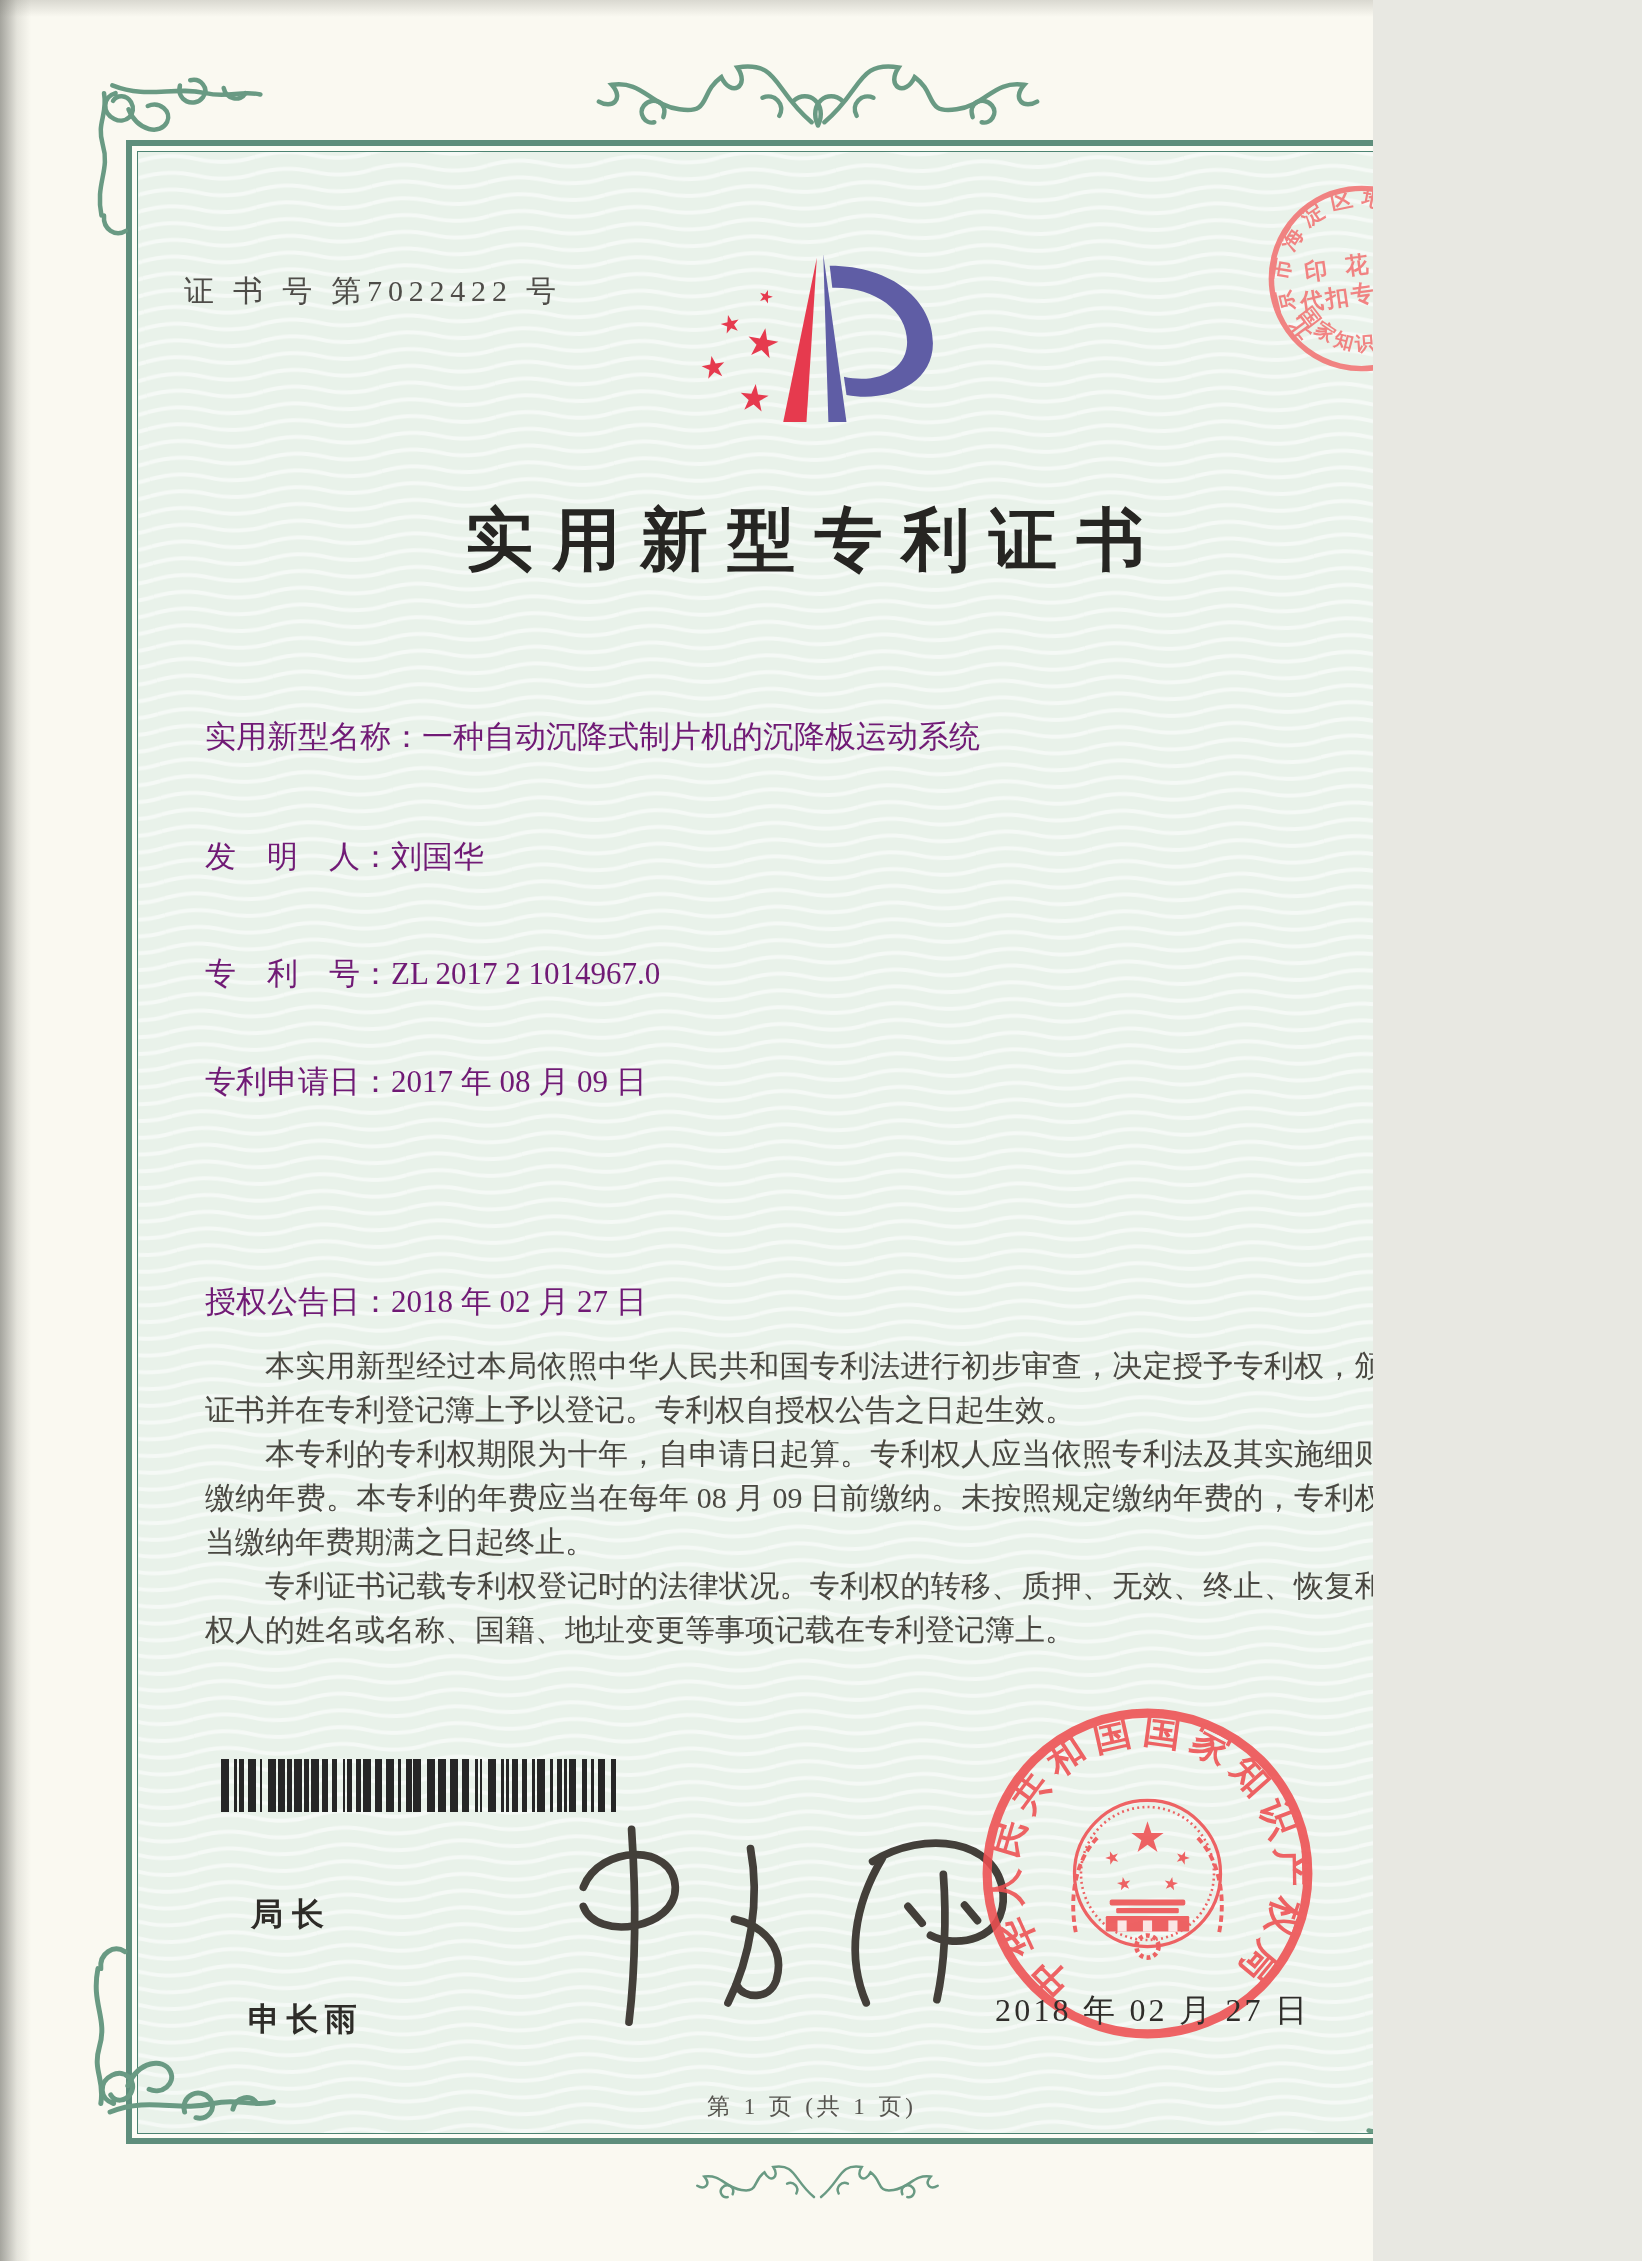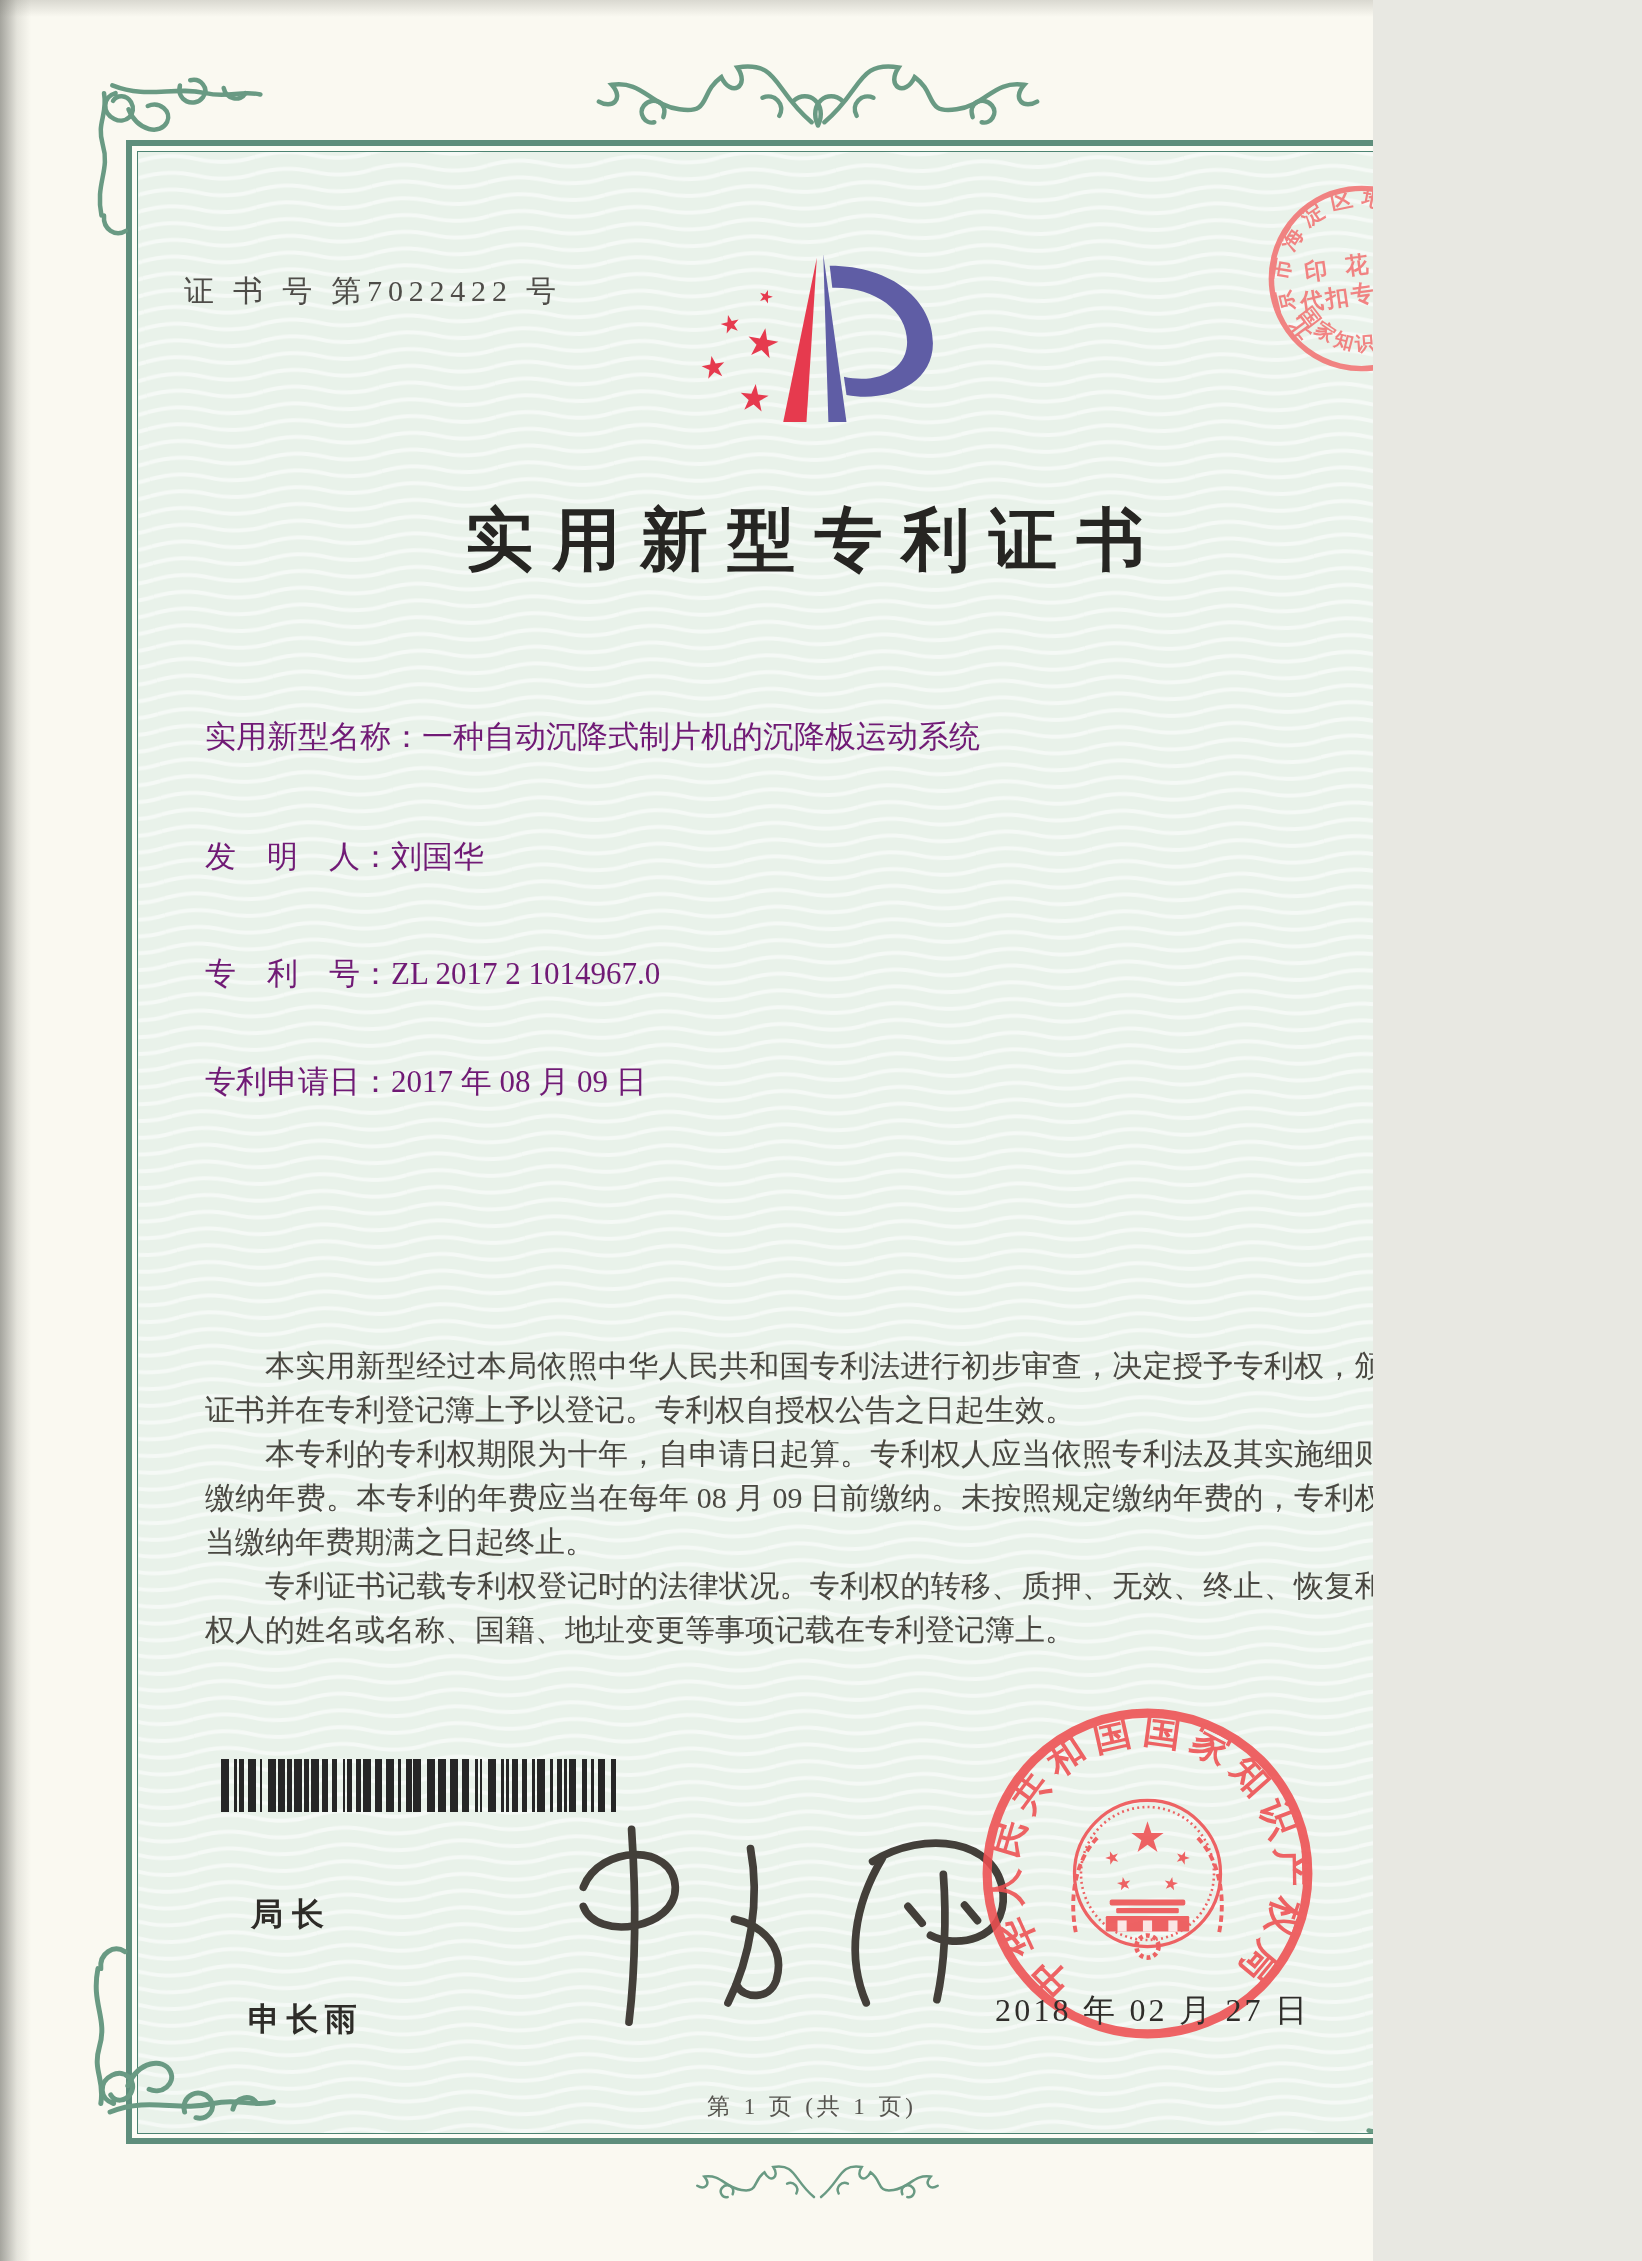--- a/index.html
+++ b/index.html
@@ -135,20 +135,23 @@
     <span>实用新型名称：</span><span>一种自动沉降式制片机的沉降板运动系统</span>
   </div>
   <div class="field f1">
     <span>发　明　人：</span><span>刘国华</span>
   </div>
   <div class="field f2">
     <span>专　利　号：</span><span>ZL 2017 2 1014967.0</span>
   </div>
   <div class="field f3">
     <span>专利申请日：</span><span>2017 年 08 月 09 日</span>
+  </div>
+  <div class="field f5">
+    <span>授权公告日：</span><span>2018 年 02 月 27 日</span>
   </div>
 
   <div class="body-block">
     <p>本实用新型经过本局依照中华人民共和国专利法进行初步审查，决定授予专利权，颁发本证书并在专利登记簿上予以登记。专利权自授权公告之日起生效。</p>
     <p>本专利的专利权期限为十年，自申请日起算。专利权人应当依照专利法及其实施细则规定缴纳年费。本专利的年费应当在每年 08 月 09 日前缴纳。未按照规定缴纳年费的，专利权自应当缴纳年费期满之日起终止。</p>
     <p>专利证书记载专利权登记时的法律状况。专利权的转移、质押、无效、终止、恢复和专利权人的姓名或名称、国籍、地址变更等事项记载在专利登记簿上。</p>
   </div>
 
   <div class="barcode">
       <div style="width: 7.7px; margin-right: 5.8px;"></div>

